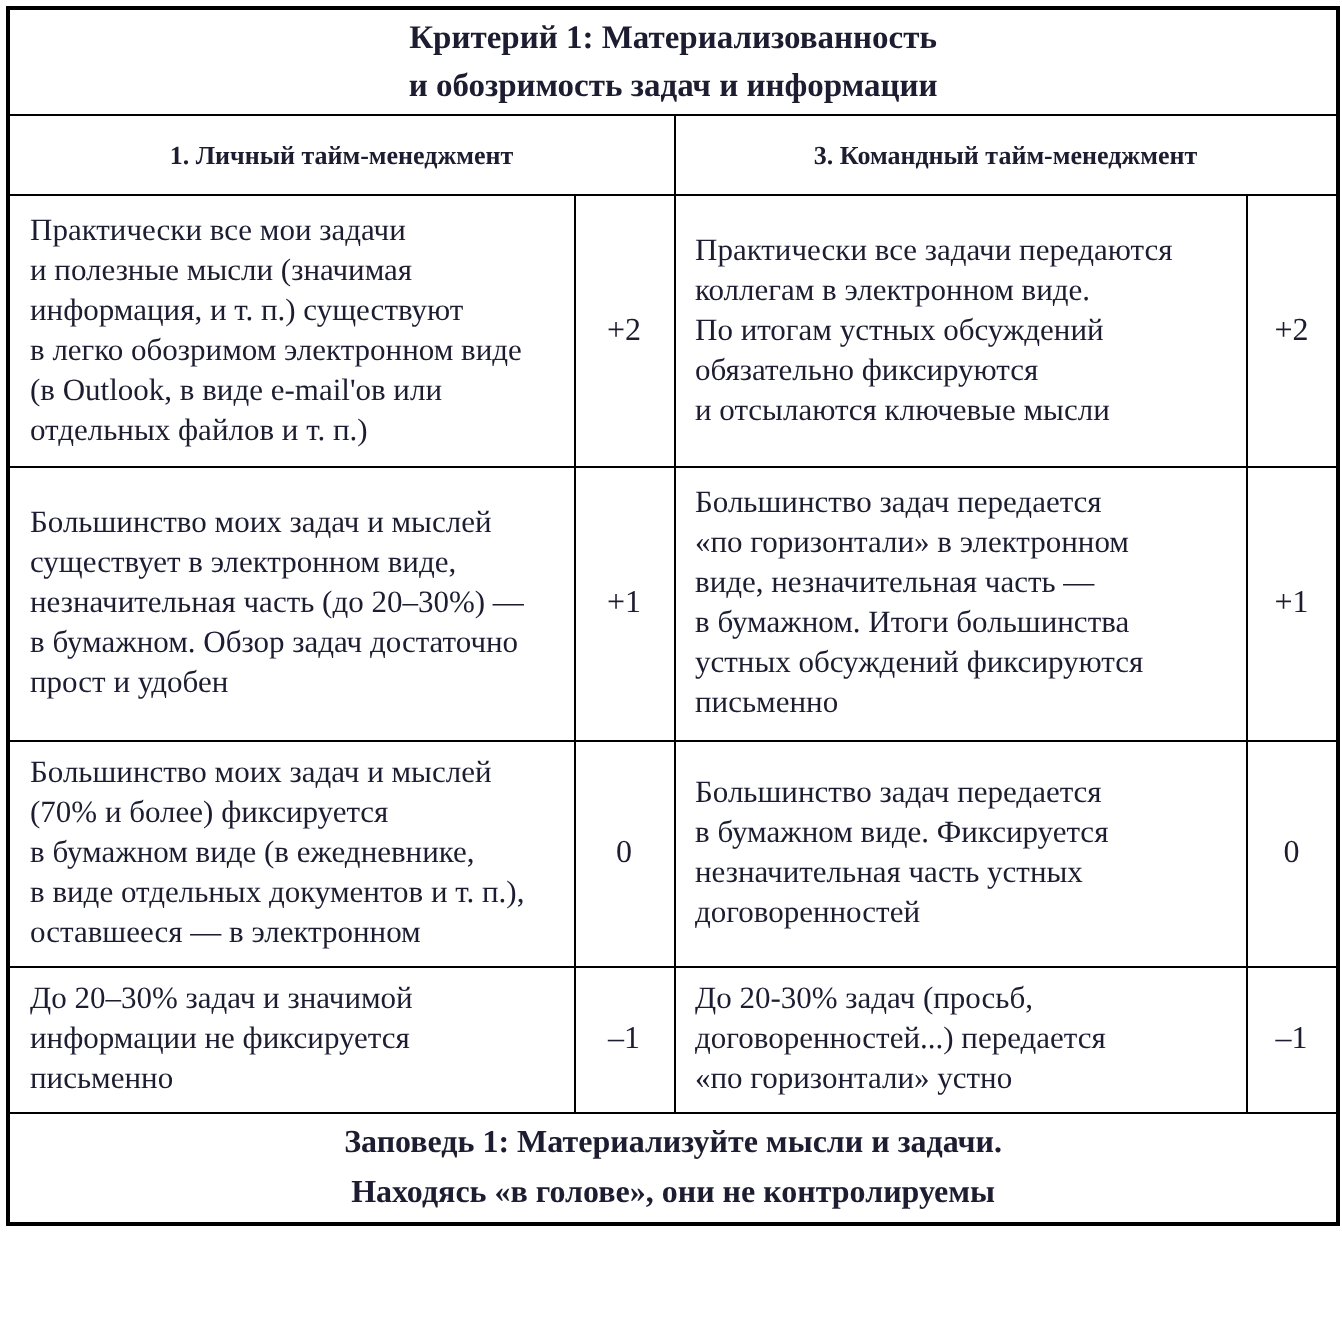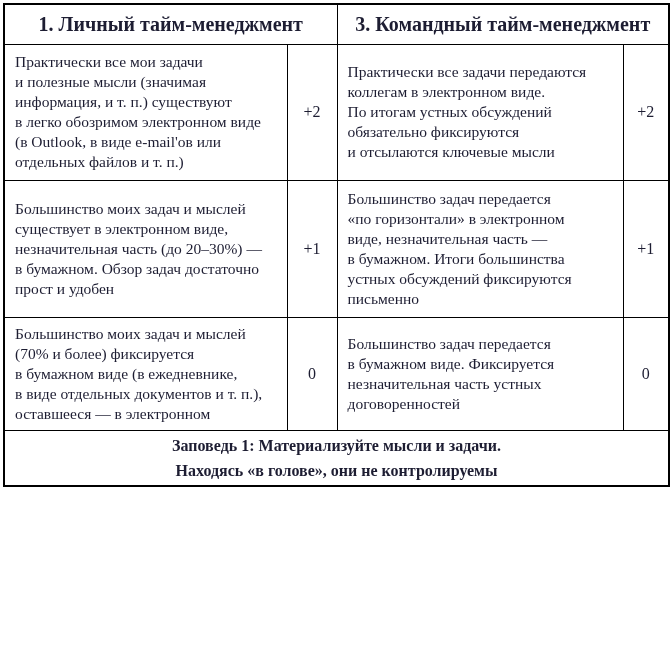--- a/index.html
+++ b/index.html
@@ -39,21 +39,21 @@
     font-weight: bold;
     font-size: 16.5px;
     line-height: 24px;
     padding: 2px 8px;
   }
   
   td.colhead-cell {
     height: 40px;
     text-align: center;
     font-weight: bold;
-    font-size: 20px;
+    font-size: 13px;
     padding: 2px 8px;
   }
   
   td.text-cell {
     font-size: 15.5px;
     line-height: 20px;
     padding: 6px 6px 6px 10px;
     text-align: left;
   }
   
@@ -83,20 +83,24 @@
 
 <div class="page">
   <table class="assessment">
     <colgroup>
       <col style="width:283px">
       <col style="width:50px">
       <col style="width:286px">
       <col style="width:46px">
     </colgroup>
     <tbody>
+      <tr>
+        <td colspan="4" class="title-cell pre">Критерий 1: Материализованность
+и обозримость задач и информации</td>
+      </tr>
       <tr>
         <td colspan="2" class="colhead-cell">1. Личный тайм-менеджмент</td>
         <td colspan="2" class="colhead-cell">3. Командный тайм-менеджмент</td>
       </tr>
 
       <tr class="row-0">
         <td class="text-cell pre">Практически все мои задачи
 и полезные мысли (значимая
 информация, и т. п.) существуют
 в легко обозримом электронном виде
@@ -134,20 +138,30 @@
 в виде отдельных документов и т. п.),
 оставшееся — в электронном</td>
         <td class="score-cell">0</td>
         <td class="text-cell pre">Большинство задач передается
 в бумажном виде. Фиксируется
 незначительная часть устных
 договоренностей</td>
         <td class="score-cell">0</td>
       </tr>
 
+      <tr class="row-3">
+        <td class="text-cell pre">До 20–30% задач и значимой
+информации не фиксируется
+письменно</td>
+        <td class="score-cell">–1</td>
+        <td class="text-cell pre">До 20-30% задач (просьб,
+договоренностей...) передается
+«по горизонтали» устно</td>
+        <td class="score-cell">–1</td>
+      </tr>
 
 
       <tr>
         <td colspan="4" class="footer-cell pre">Заповедь 1: Материализуйте мысли и задачи.
 Находясь «в голове», они не контролируемы</td>
       </tr>
     </tbody>
   </table>
 </div>
 

